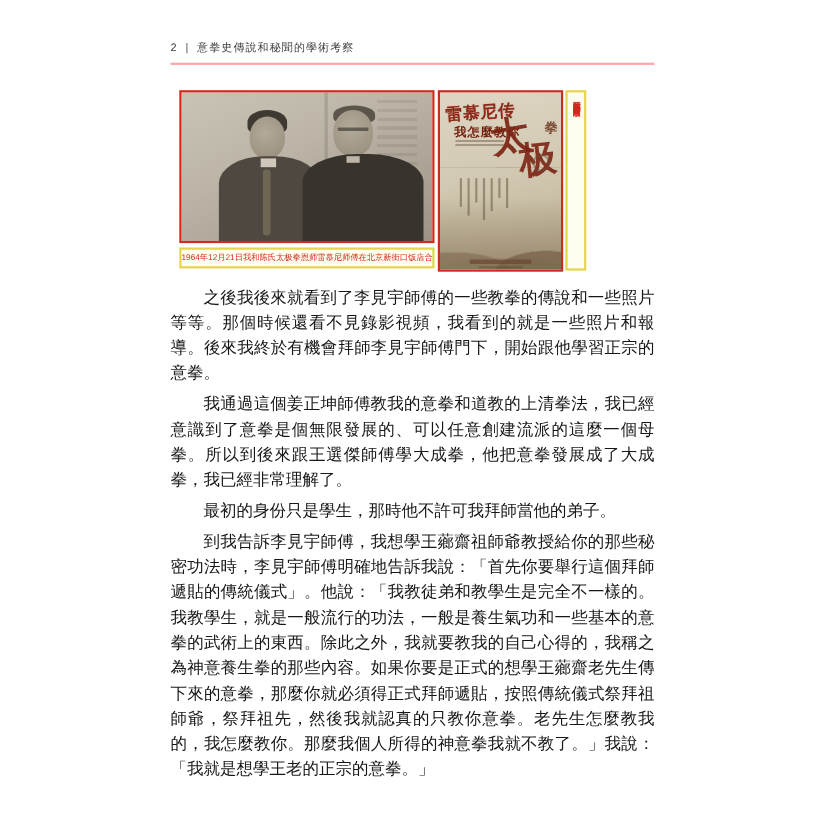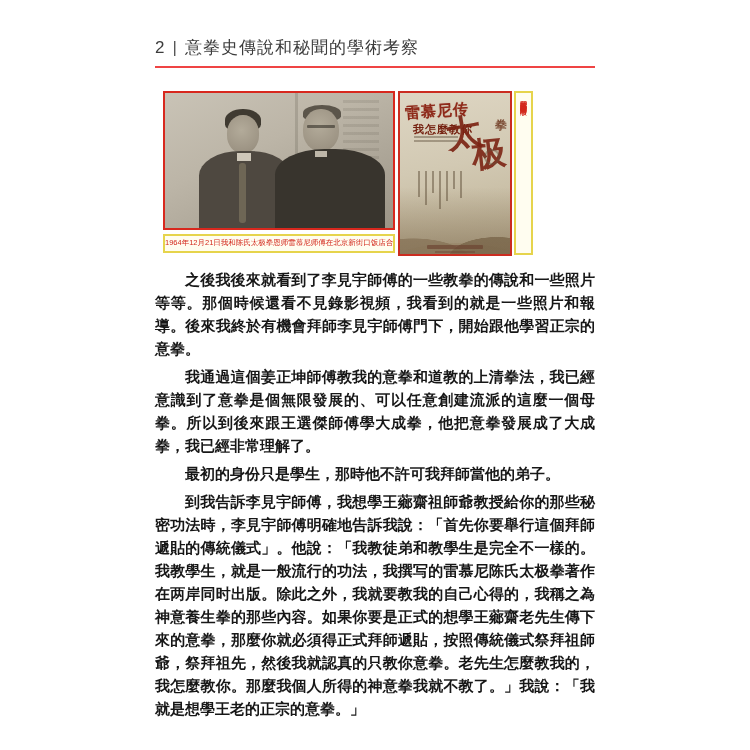--- a/index.html
+++ b/index.html
@@ -8,25 +8,25 @@
     width: 750px; height: 750px;
     font-family: "Liberation Sans", "DejaVu Sans", sans-serif;
     color: #161616;
     position: relative;
     overflow: hidden;
   }
   .content { padding: 36px 155px 0 155px; }
 
   
   .running-head {
-    font-size: 17px;
+    font-size: 10px;
     color: #3c3c3c;
     letter-spacing: 1px;
     padding-bottom: 7px;
-    border-bottom: 2px solid #ef4444;
+    border-bottom: 2px solid #fca5a5;
     white-space: nowrap;
   }
   .running-head .sep { margin: 0 7px; color: #555; }
 
   
   .figures {
     margin-top: 23px;
     height: 166px;
     position: relative;
   }
@@ -179,21 +179,21 @@
     writing-mode: vertical-rl;
     font-size: 7px;
     letter-spacing: .4px;
     line-height: 15px;
     padding-top: 2px;
     text-align: left;
     overflow: hidden;
   }
 
   
-  .bodytext { margin-top: 11px; font-weight: bold; }
+  .bodytext { margin-top: 11px; }
   .bodytext p {
     font-size: 15px;
     line-height: 23px;
     text-align: justify;
     text-justify: inter-character;
     word-break: break-all;
     text-indent: 2em;
     margin-bottom: 5px;
     color: #171717;
   }
@@ -255,16 +255,16 @@
         <div class="publisher-mark"></div>
       </div>
       <div class="book-side-caption">我撰写的雷慕尼陈氏太极拳著作在两岸同时出版</div>
     </div>
   </div>
 
   <div class="bodytext">
     <p>之後我後來就看到了李見宇師傅的一些教拳的傳說和一些照片等等。那個時候還看不見錄影視頻，我看到的就是一些照片和報導。後來我終於有機會拜師李見宇師傅門下，開始跟他學習正宗的意拳。</p>
     <p>我通過這個姜正坤師傅教我的意拳和道教的上清拳法，我已經意識到了意拳是個無限發展的、可以任意創建流派的這麼一個母拳。所以到後來跟王選傑師傅學大成拳，他把意拳發展成了大成拳，我已經非常理解了。</p>
     <p>最初的身份只是學生，那時他不許可我拜師當他的弟子。</p>
-    <p>到我告訴李見宇師傅，我想學王薌齋祖師爺教授給你的那些秘密功法時，李見宇師傅明確地告訴我說：「首先你要舉行這個拜師遞貼的傳統儀式」。他說：「我教徒弟和教學生是完全不一樣的。我教學生，就是一般流行的功法，我撰写的雷慕尼陈氏太极拳著作在两岸同时出版。除此之外，我就要教我的自己心得的，我稱之為神意養生拳的那些內容。如果你要是正式的想學王薌齋老先生傳下來的意拳，那麼你就必須得正式拜師遞貼，按照傳統儀式祭拜祖師爺，祭拜祖先，然後我就認真的只教你意拳。老先生怎麼教我的，我怎麼教你。那麼我個人所得的神意拳我就不教了。」我說：「我就是想學王老的正宗的意拳。」</p>
+    <p>到我告訴李見宇師傅，我想學王薌齋祖師爺教授給你的那些秘密功法時，李見宇師傅明確地告訴我說：「首先你要舉行這個拜師遞貼的傳統儀式」。他說：「我教徒弟和教學生是完全不一樣的。我教學生，就是一般流行的功法，一般是養生氣功和一些基本的意拳的武術上的東西。除此之外，我就要教我的自己心得的，我稱之為神意養生拳的那些內容。如果你要是正式的想學王薌齋老先生傳下來的意拳，那麼你就必須得正式拜師遞貼，按照傳統儀式祭拜祖師爺，祭拜祖先，然後我就認真的只教你意拳。老先生怎麼教我的，我怎麼教你。那麼我個人所得的神意拳我就不教了。」我說：「我就是想學王老的正宗的意拳。」</p>
   </div>
 
 </div>
 
 </body></html>

